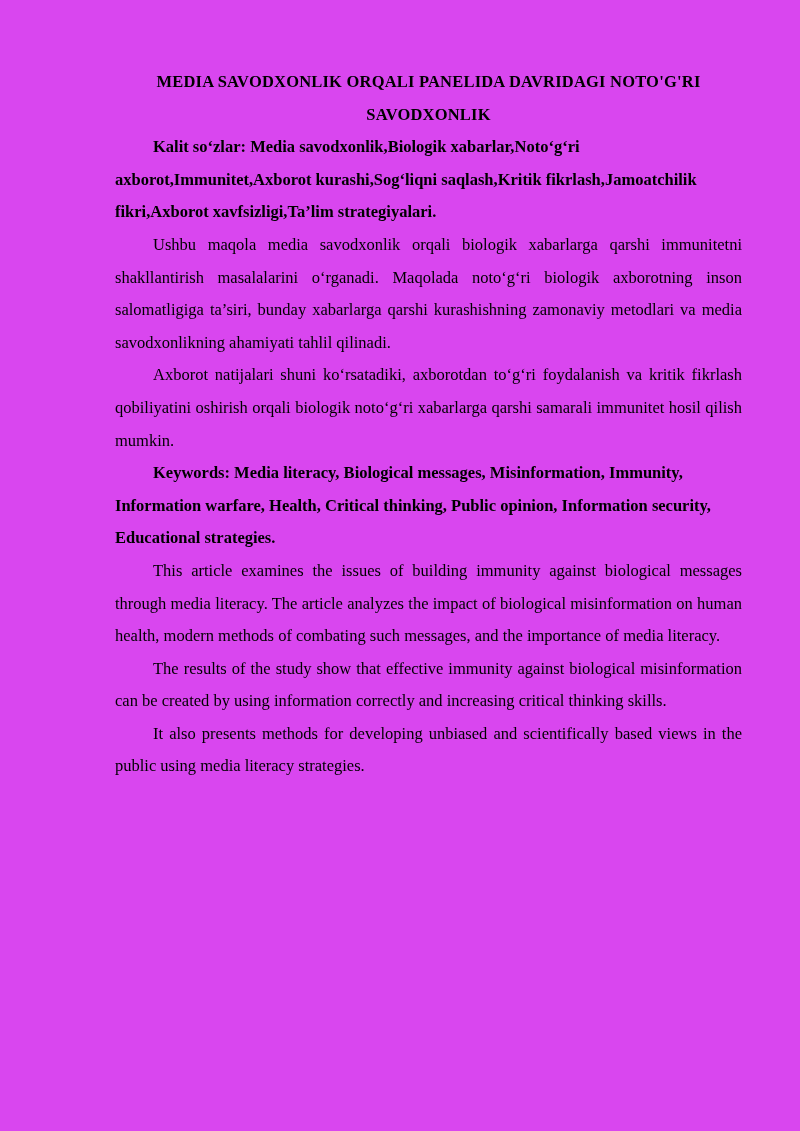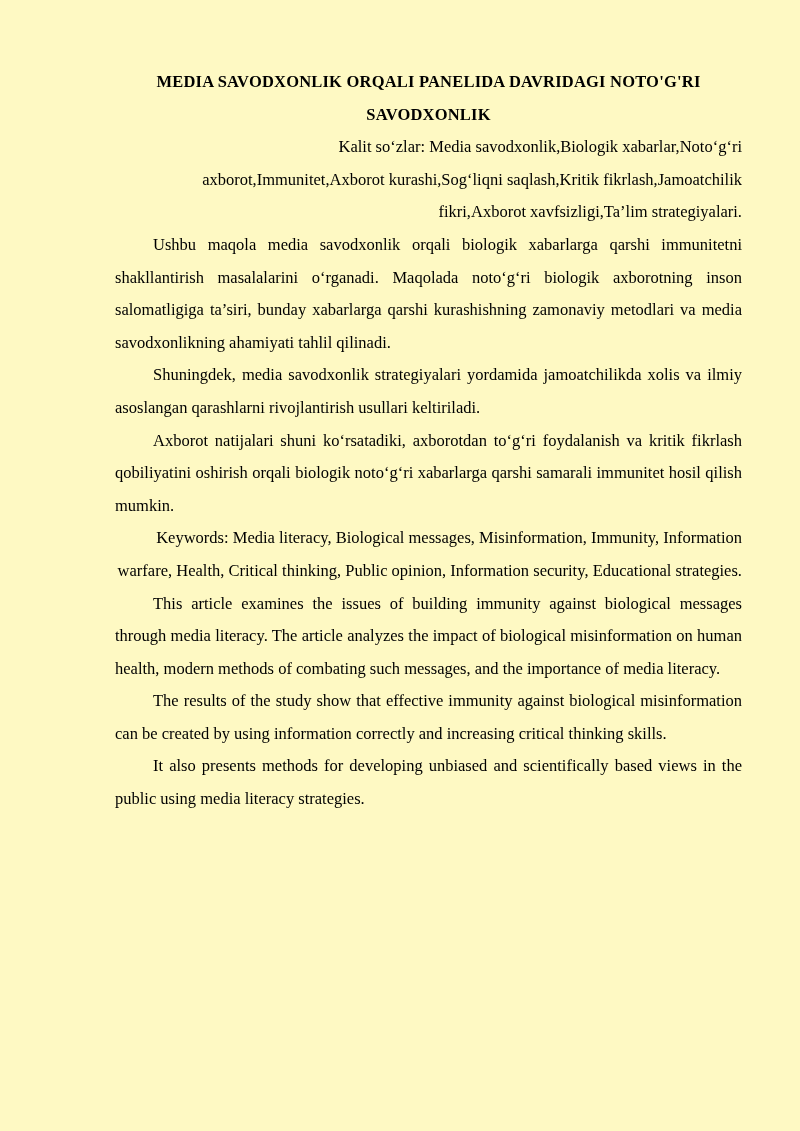--- a/index.html
+++ b/index.html
@@ -4,42 +4,42 @@
 <style>
   html, body {
     margin: 0;
     padding: 0;
     background: #ffffff;
   }
   .page {
     position: relative;
     width: 800px;
     height: 1131px;
-    background: #fef9c3;
+    background: #d946ef;
     box-sizing: border-box;
     padding: 66px 58px 0 115px;
     font-family: "Liberation Serif", "DejaVu Serif", serif;
     color: #000000;
     font-size: 16.5px;
     line-height: 32.6px;
     overflow: hidden;
   }
   .title-line {
     font-weight: bold;
     text-align: center;
     letter-spacing: 0.2px;
   }
   .section-heading {
     font-weight: bold;
     text-align: center;
     letter-spacing: 0.2px;
   }
   .keywords-para {
-    font-weight: normal;
-    text-align: right;
+    font-weight: bold;
+    text-align: left;
     text-indent: 38px;
   }
   .body-para {
     text-align: justify;
     text-indent: 38px;
   }
   p, h1, h2 {
     margin: 0;
     padding: 0;
     font-size: inherit;
@@ -52,21 +52,20 @@
 
   <div class="title-line">MEDIA SAVODXONLIK ORQALI PANELIDA DAVRIDAGI NOTO'G'RI</div>
 
 
   <div class="section-heading">SAVODXONLIK</div>
 
   <p class="keywords-para">Kalit so‘zlar: Media savodxonlik,Biologik xabarlar,Noto‘g‘ri axborot,Immunitet,Axborot kurashi,Sog‘liqni saqlash,Kritik fikrlash,Jamoatchilik fikri,Axborot xavfsizligi,Ta’lim strategiyalari.</p>
 
   <p class="body-para">Ushbu maqola media savodxonlik orqali biologik xabarlarga qarshi immunitetni shakllantirish masalalarini o‘rganadi. Maqolada noto‘g‘ri biologik axborotning inson salomatligiga ta’siri, bunday xabarlarga qarshi kurashishning zamonaviy metodlari va media savodxonlikning ahamiyati tahlil qilinadi.</p>
 
-  <p class="body-para">Shuningdek, media savodxonlik strategiyalari yordamida jamoatchilikda xolis va ilmiy asoslangan qarashlarni rivojlantirish usullari keltiriladi.</p>
 
   <p class="body-para">Axborot natijalari shuni ko‘rsatadiki, axborotdan to‘g‘ri foydalanish va kritik fikrlash qobiliyatini oshirish orqali biologik noto‘g‘ri xabarlarga qarshi samarali immunitet hosil qilish mumkin.</p>
 
 
   <p class="keywords-para">Keywords: Media literacy, Biological messages, Misinformation, Immunity, Information warfare, Health, Critical thinking, Public opinion, Information security, Educational strategies.</p>
 
   <p class="body-para">This article examines the issues of building immunity against biological messages through media literacy. The article analyzes the impact of biological misinformation on human health, modern methods of combating such messages, and the importance of media literacy.</p>
 
   <p class="body-para">The results of the study show that effective immunity against biological misinformation can be created by using information correctly and increasing critical thinking skills.</p>
 

